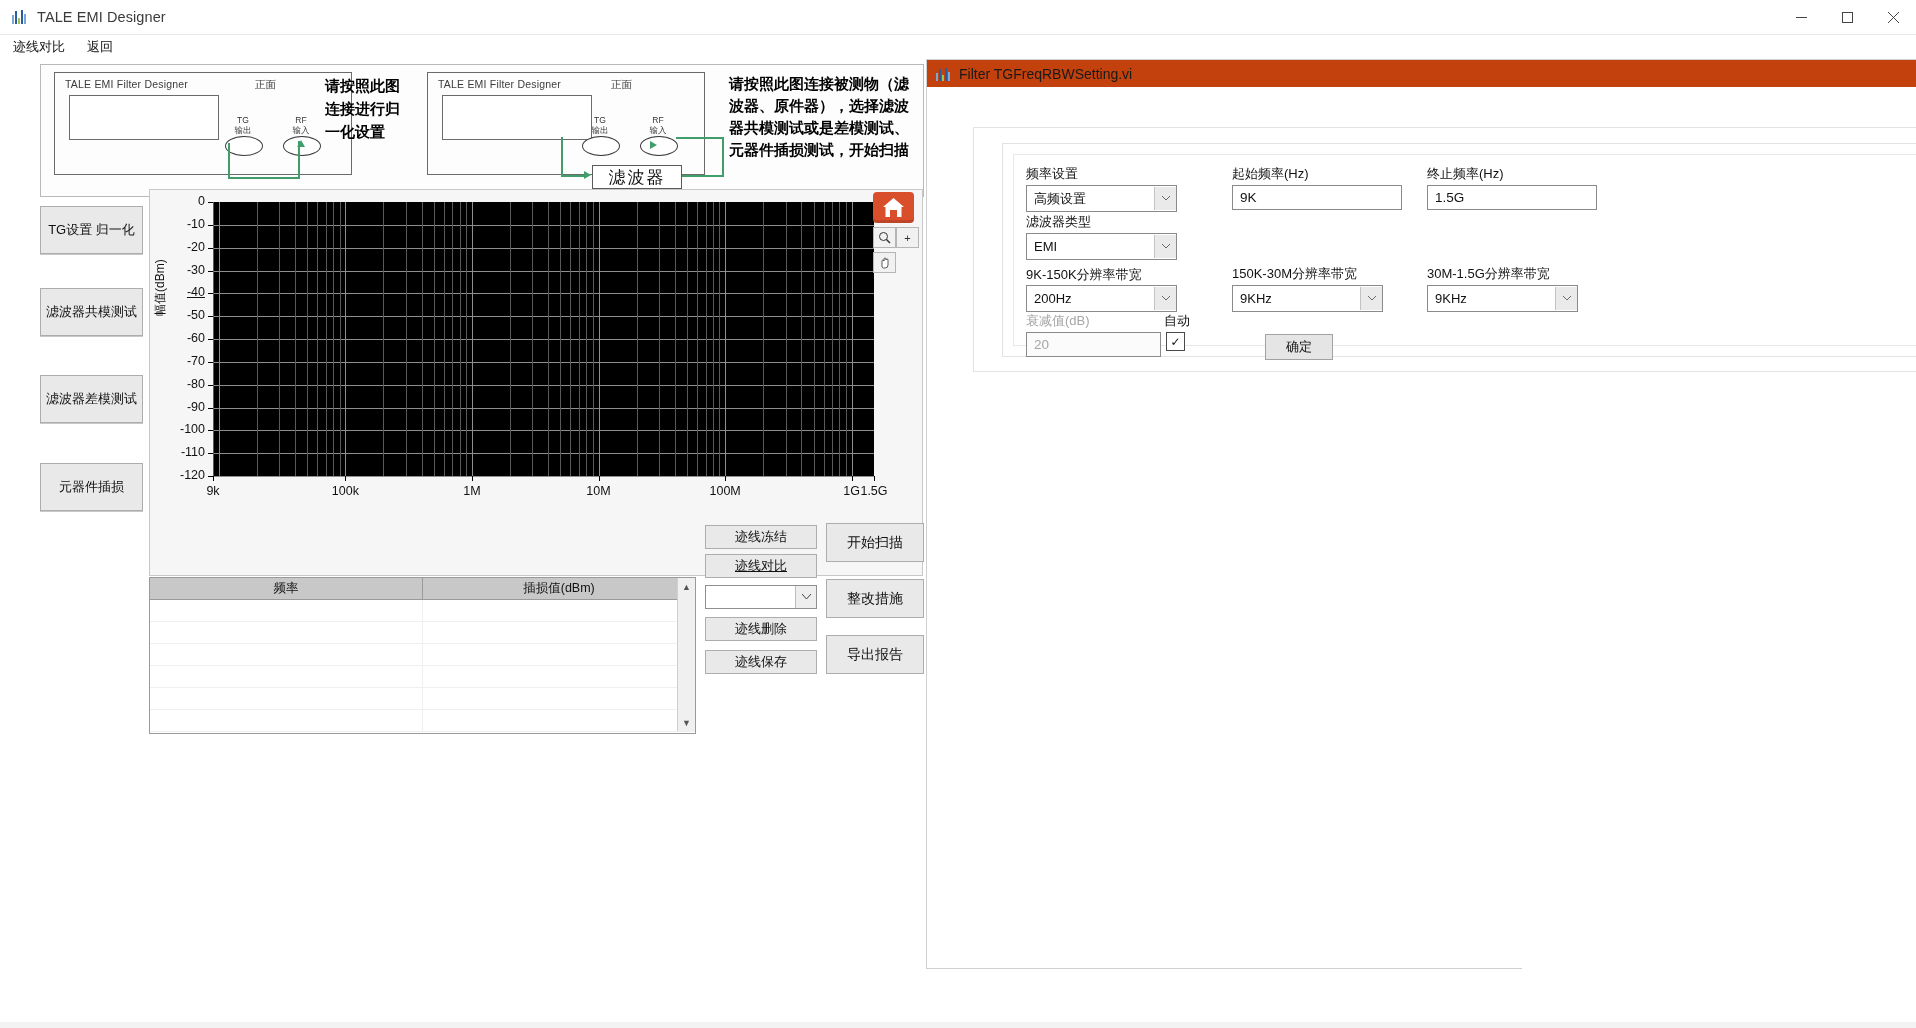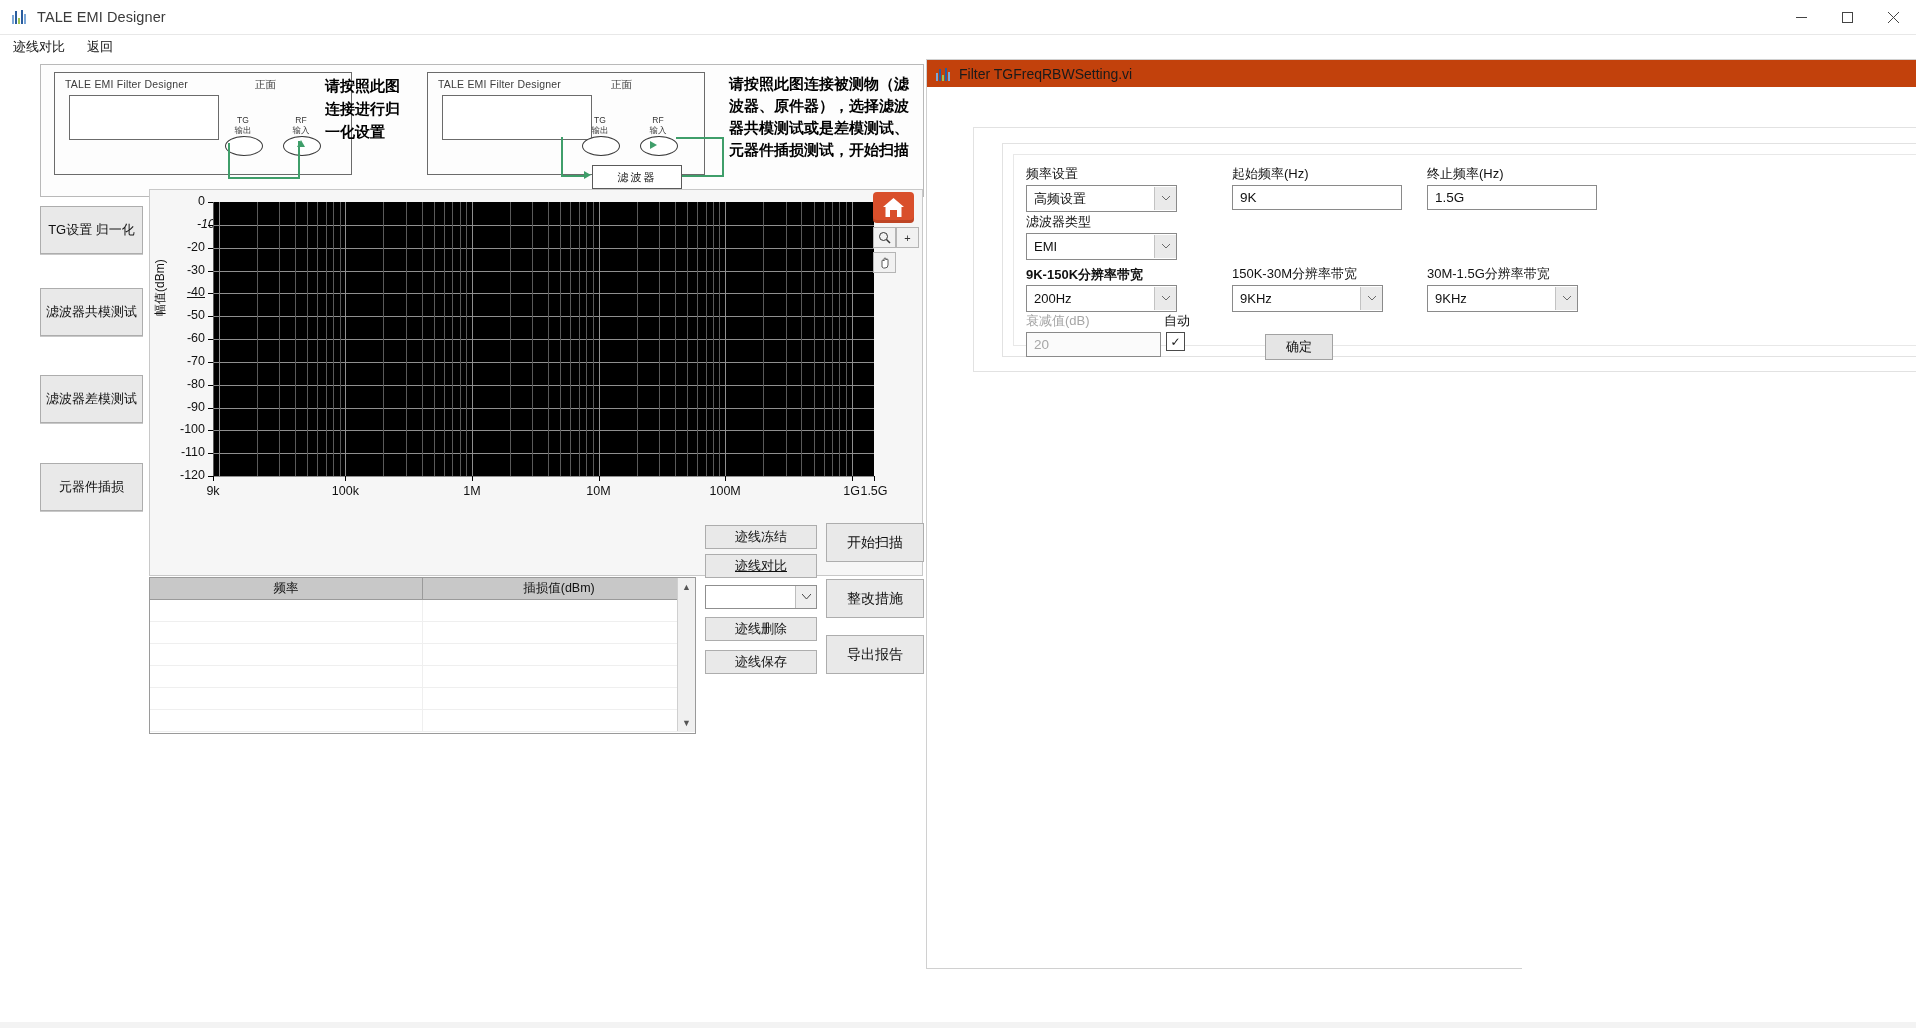--- a/index.html
+++ b/index.html
@@ -37,21 +37,21 @@
   .dev{position:absolute;border:1.5px solid #6b6b6b;background:#fdfdfd;}
   .dev-title{position:absolute;font-size:10.5px;color:#3c3c3c;
     font-family:"Liberation Sans",sans-serif;letter-spacing:.2px;white-space:nowrap;}
   .dev-zm{position:absolute;font-size:10.5px;color:#3c3c3c;white-space:nowrap;}
   .dev-screen{position:absolute;border:1.5px solid #6b6b6b;background:#fff;}
   .port-lbl{position:absolute;font-size:8.5px;line-height:10px;text-align:center;color:#333;white-space:nowrap;}
   .port{position:absolute;border:1.3px solid #3a3a3a;border-radius:50%;background:#fff;}
   .wire{position:absolute;background:#3f9e6a;}
   .instr{position:absolute;font-weight:bold;color:#000;line-height:23px;}
   .filterbox{position:absolute;border:1.6px solid #5a5a5a;background:#fff;
-    display:flex;align-items:center;justify-content:center;font-size:11px;letter-spacing:2px;color:#111;}
+    display:flex;align-items:center;justify-content:center;font-size:17px;letter-spacing:2px;color:#111;}
   .arrow-up{position:absolute;width:0;height:0;border-left:4px solid transparent;
     border-right:4px solid transparent;border-bottom:7px solid #3f9e6a;}
   .arrow-right{position:absolute;width:0;height:0;border-top:4px solid transparent;
     border-bottom:4px solid transparent;border-left:7px solid #3f9e6a;}
   
   .sidebtn{
     position:absolute;left:40px;width:101px;height:46px;
     background:#e9e9e9;border:1px solid #adadad;
     display:flex;align-items:center;justify-content:center;
     font-size:13px;color:#111;box-shadow:0 1px 0 #c8c8c8;
@@ -234,21 +234,21 @@
   <div class="sidebtn" style="top:404px;">
     <span>元器件插损</span>
   </div>
 
   <div class="graph-frame">
     <div class="ylabel">幅值(dBm)</div>
 
     <div id="yticks">
         <div class="ytick" style="left: 0px; width: 55px; top: 4px;">0</div>
         <div class="ytickline" style="left: 58px; top: 12px;"></div>
-        <div class="ytick" style="left: 10px; width: 55px; top: 26.8333px; font-style: italic;">-10</div>
+        <div class="ytick" style="left: 0px; width: 55px; top: 26.8333px;">-10</div>
         <div class="ytickline" style="left: 58px; top: 34.8333px;"></div>
         <div class="ytick" style="left: 0px; width: 55px; top: 49.6667px;">-20</div>
         <div class="ytickline" style="left: 58px; top: 57.6667px;"></div>
         <div class="ytick" style="left: 0px; width: 55px; top: 72.5px;">-30</div>
         <div class="ytickline" style="left: 58px; top: 80.5px;"></div>
         <div class="ytick" style="left: 0px; width: 55px; top: 95.3333px; text-decoration: underline;">-40</div>
         <div class="ytickline" style="left: 58px; top: 103.333px;"></div>
         <div class="ytick" style="left: 0px; width: 55px; top: 118.167px;">-50</div>
         <div class="ytickline" style="left: 58px; top: 126.167px;"></div>
         <div class="ytick" style="left: 0px; width: 55px; top: 141px;">-60</div>
@@ -480,21 +480,21 @@
         <div class="flabel" style="left:12px;top:58px;">滤波器类型</div>
         <div class="fcombo" style="left:12px;top:78px;width:149px;">
           <span class="txt">EMI</span>
           <span class="cbtn">
             <svg width="8" height="5" viewBox="0 0 8 5">
                 <path d="M0 0 L4 4 L8 0" fill="none" stroke="#6a6a6a"></path>
               </svg>
           </span>
         </div>
 
-        <div class="flabel" style="left:12px;top:111px;font-weight:bold;">9K-150K分辨率带宽</div>
+        <div class="flabel" style="left:12px;top:111px;">9K-150K分辨率带宽</div>
         <div class="fcombo" style="left:12px;top:130px;width:149px;">
           <span class="txt">200Hz</span>
           <span class="cbtn">
             <svg width="8" height="5" viewBox="0 0 8 5">
                 <path d="M0 0 L4 4 L8 0" fill="none" stroke="#6a6a6a"></path>
               </svg>
           </span>
         </div>
 
         <div class="flabel" style="left:218px;top:110px;">150K-30M分辨率带宽</div>

